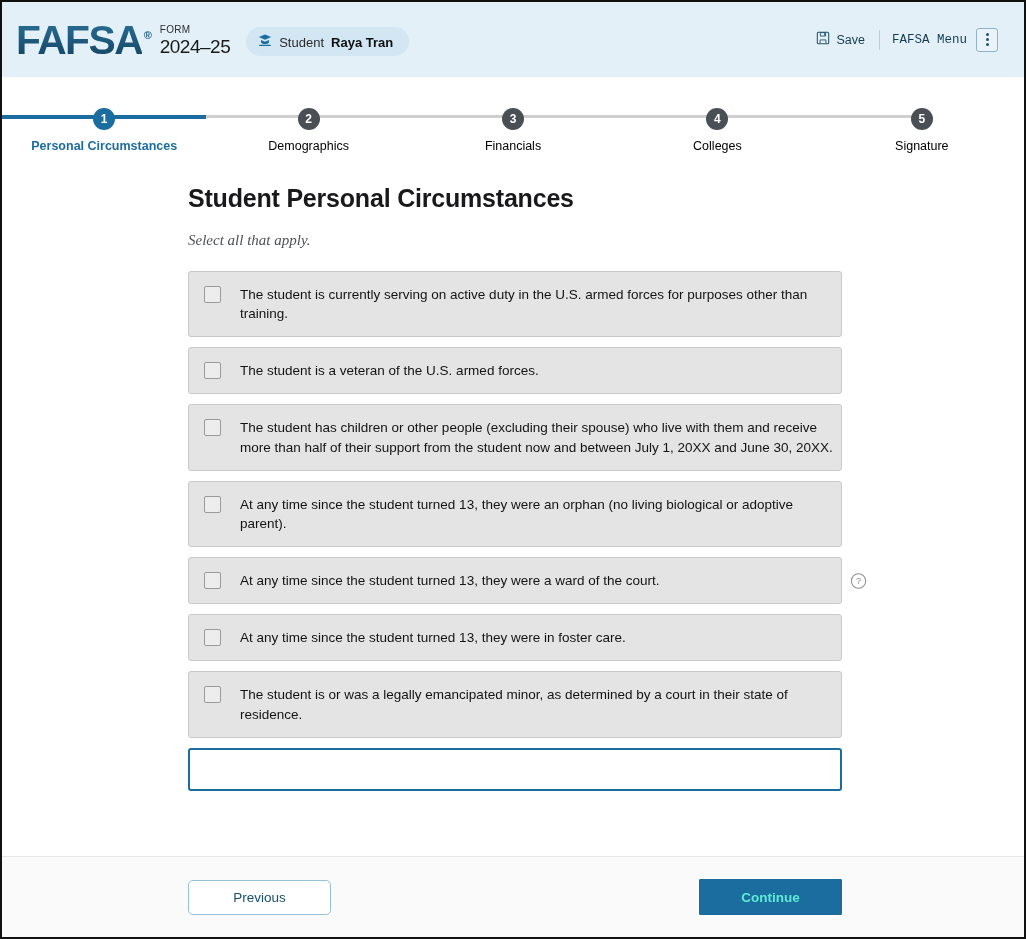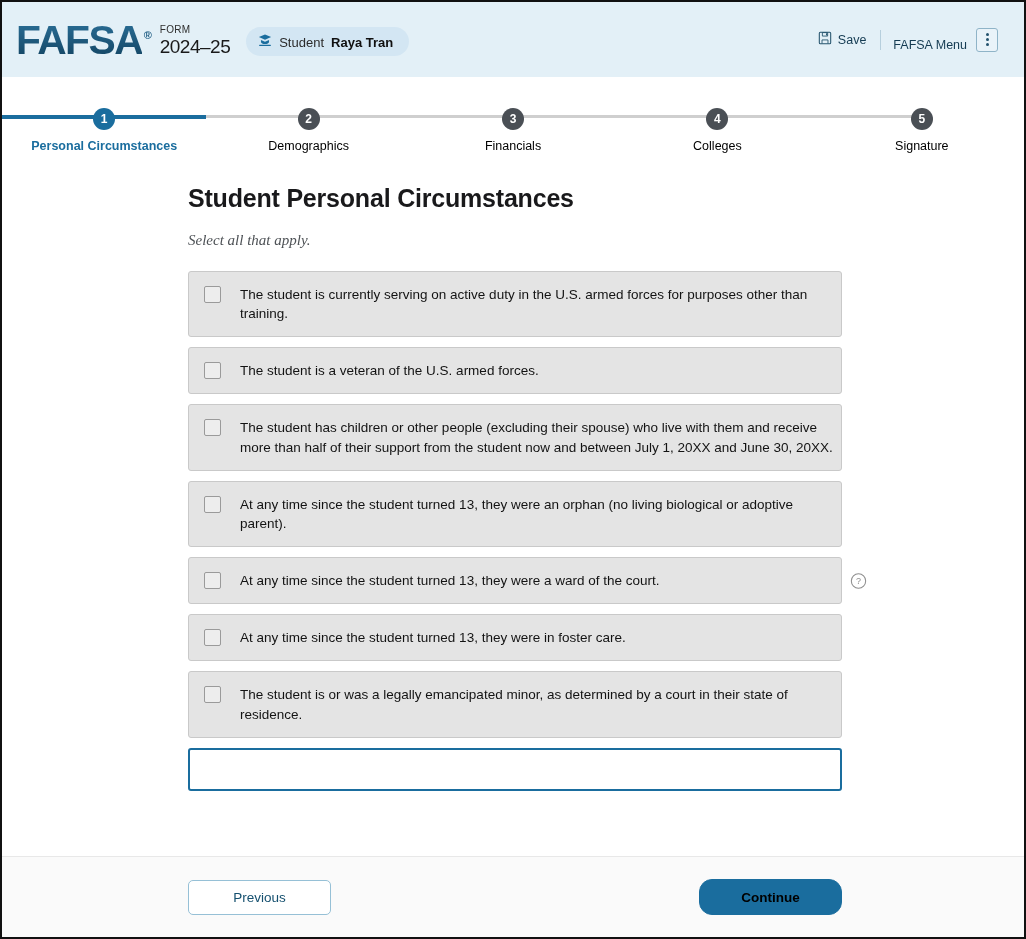--- a/index.html
+++ b/index.html
@@ -118,24 +118,25 @@
     cursor: pointer;
   }
   .hdr-divider {
     width: 1px;
     height: 20px;
     background: #b6cfdd;
     margin: 0 12px 0 0;
   }
   .fafsa-menu {
     display: flex;
-    align-items: flex-end;
+    align-items: center;
     gap: 9px;
     cursor: pointer;
     color: #143b52;
+    font-family: Liberation Mono, monospace;
   }
   .kebab-box {
     width: 22px;
     height: 24px;
     border: 1px solid #8fb4c8;
     border-radius: 3px;
     display: flex;
     flex-direction: column;
     align-items: center;
     justify-content: center;
@@ -320,22 +321,22 @@
     cursor: pointer;
     display: flex;
     align-items: center;
     justify-content: center;
   }
   .btn-continue {
     width: 143px;
     height: 36px;
     background: #1a6d9e;
     border: 1px solid #1a6d9e;
-    border-radius: 13px;
-    color: #000000;
+    border-radius: 1px;
+    color: #5eead4;
     font-size: 13.5px;
     font-weight: bold;
     font-family: "Liberation Sans", sans-serif;
     cursor: pointer;
     display: flex;
     align-items: center;
     justify-content: center;
   }
 </style>
 </head>

